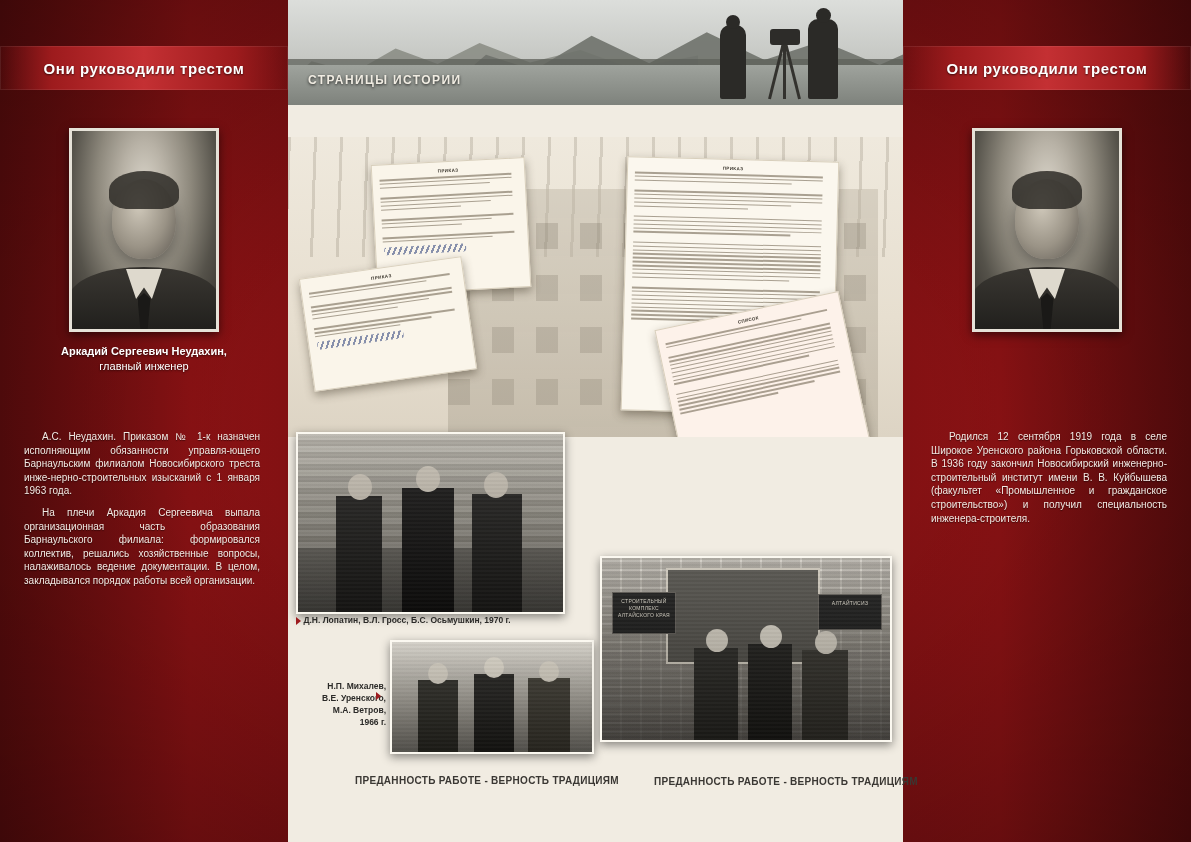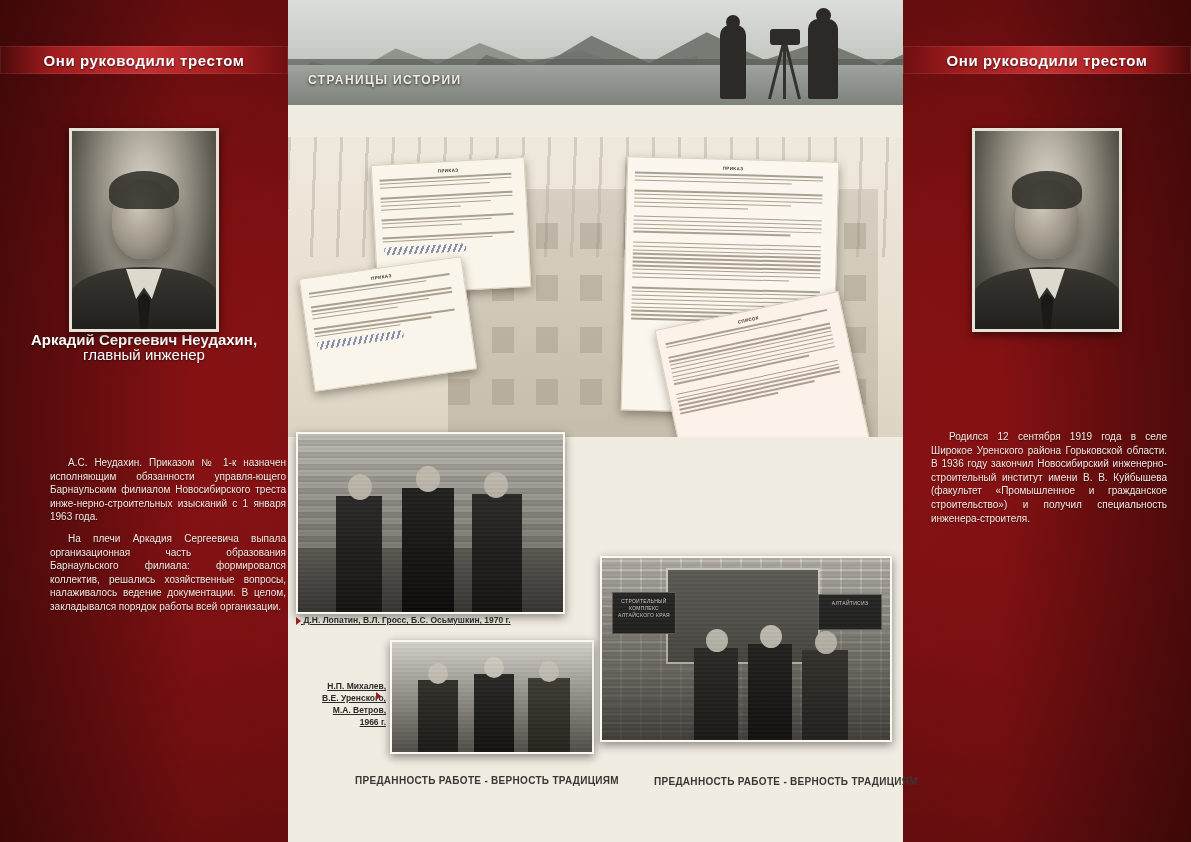--- a/index.html
+++ b/index.html
@@ -37,21 +37,21 @@
     top: 0;
     width: 615px;
     height: 842px;
     background: #f1ece2;
   }
 
   
   .banner {
     position: absolute;
     top: 46px;
-    height: 28px;
+    height: 44px;
     background: linear-gradient(90deg, rgba(120,18,20,0.15) 0%, #9d1b1d 18%, #c43033 50%, #9d1b1d 82%, rgba(120,18,20,0.15) 100%);
     display: flex;
     align-items: center;
     justify-content: center;
     box-shadow: inset 0 0 0 1px rgba(255,255,255,0.08);
   }
   .banner span {
     font-size: 15px;
     font-weight: bold;
     letter-spacing: .6px;
@@ -126,39 +126,40 @@
   .portrait .tie {
     position: absolute;
     left: 50%; bottom: 0;
     width: 13px; height: 36px;
     margin-left: -6.5px;
     background: #1a1917;
     clip-path: polygon(50% 0, 100% 16%, 78% 100%, 22% 100%, 0 16%);
   }
 
   .caption {
-    font-size: 15px;
+    margin-top: 12px;
+    font-size: 11px;
     line-height: 15px;
     color: #ffffff;
     text-shadow: 0 1px 2px rgba(0,0,0,.6);
     padding: 0 10px;
   }
   .caption .nm { font-weight: bold; }
 
   
   .side-text {
     position: absolute;
     width: 236px;
     font-size: 10px;
     line-height: 13.6px;
     text-align: justify;
     color: #f3e9e3;
     text-shadow: 0 1px 1px rgba(0,0,0,.5);
   }
-  .side-text.left  { left: 24px;  top: 456px; margin-left: 26px; }
+  .side-text.left  { left: 24px;  top: 430px; }
   .side-text.right { right: 24px; top: 430px; }
   .side-text p { margin: 0 0 8px 0; text-indent: 18px; }
 
   
   .top-photo {
     position: absolute;
     left: 288px; top: 0;
     width: 615px; height: 105px;
     overflow: hidden;
     background: linear-gradient(180deg, #cfd1cc 0%, #aeb1ab 40%, #8d9089 70%, #6d706a 100%);
@@ -299,21 +300,20 @@
 
   .photo3 { left: 390px; top: 640px; width: 200px; height: 110px; }
   .photo3 .bg { position:absolute; inset:0; background: linear-gradient(180deg,#cfcbc2 0%, #9a968d 60%, #706d66 100%);}
 
   .photo-cap {
     position: absolute;
     font-size: 8.5px;
     font-weight: bold;
     color: #2b2a28;
     line-height: 12px;
-    text-decoration: underline;
   }
   .tri {
     display: inline-block;
     width: 0; height: 0;
     border-left: 5px solid #9e1b1e;
     border-top: 4px solid transparent;
     border-bottom: 4px solid transparent;
     vertical-align: middle;
   }
 

